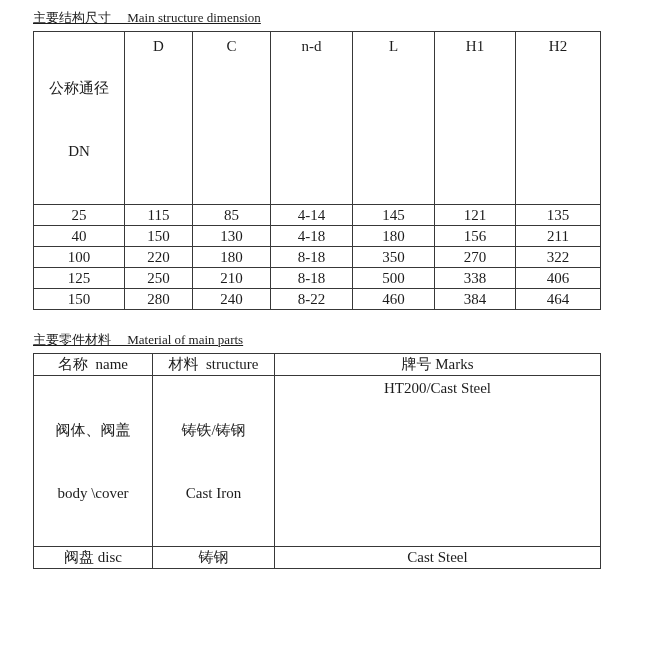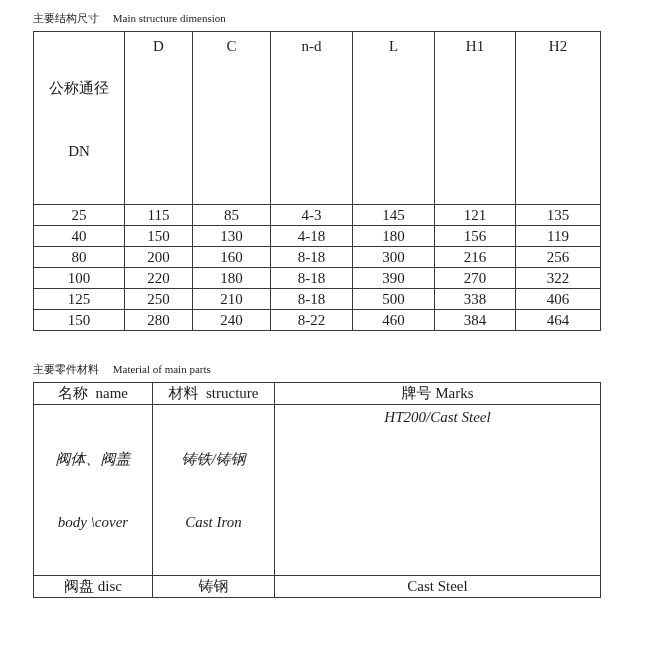--- a/index.html
+++ b/index.html
@@ -1,30 +1,30 @@
 <!DOCTYPE html>
 <html><head>
 <meta charset="utf-8">
 <style>
   * { margin:0; padding:0; box-sizing:border-box; }
   html,body { width:647px; height:648px; background:#ffffff; overflow:hidden; }
   body { font-family:"Liberation Serif","DejaVu Serif",serif; color:#1c1c1c; }
   .page { padding:8px 0 0 33px; width:647px; }
-  .sec-title { font-size:11px; line-height:20px; white-space:pre; margin-bottom:3px; }
-  .gap1 { margin-top:28px; }
+  .sec-title { font-size:13px; line-height:20px; white-space:pre; margin-bottom:3px;text-decoration:underline; }
+  .gap1 { margin-top:20px; }
   table { border-collapse:collapse; table-layout:fixed; width:567px; }
   td,th { border:1px solid #383838; font-size:15px; font-weight:normal;
           text-align:center; vertical-align:middle; white-space:pre-wrap;
           line-height:21px; padding:0; overflow:hidden; }
   
   .t1 th { height:45px; vertical-align:top; padding-top:4px; }
   .t1 .body td { height:20px; line-height:20px; }
   
   .t2 th { height:21px; }
-  .t2 .r1 td { height:43px; vertical-align:top; padding-top:2px;font-style:italic; }
+  .t2 .r1 td { height:43px; vertical-align:top; padding-top:2px; }
   .t2 .r2 td, .t2 .r3 td { height:20px; }
 </style>
 </head>
 <body>
 
 <div class="page">
 
   <div class="sec-title">主要结构尺寸　 Main structure dimension</div>
   <table class="t1">
     <colgroup>
@@ -46,49 +46,40 @@
       <th>C</th>
       <th>n-d</th>
       <th>L</th>
       <th>H1</th>
       <th>H2</th>
     </tr>
     <tr class="body">
       <td>25</td>
           <td>115</td>
           <td>85</td>
-          <td>4-3</td>
+          <td>4-14</td>
           <td>145</td>
           <td>121</td>
           <td>135</td>
     </tr>
     <tr class="body">
       <td>40</td>
           <td>150</td>
           <td>130</td>
           <td>4-18</td>
           <td>180</td>
           <td>156</td>
-          <td>119</td>
-    </tr>
-    <tr class="body">
-      <td>80</td>
-          <td>200</td>
-          <td>160</td>
-          <td>8-18</td>
-          <td>300</td>
-          <td>216</td>
-          <td>256</td>
+          <td>211</td>
     </tr>
     <tr class="body">
       <td>100</td>
           <td>220</td>
           <td>180</td>
           <td>8-18</td>
-          <td>390</td>
+          <td>350</td>
           <td>270</td>
           <td>322</td>
     </tr>
     <tr class="body">
       <td>125</td>
           <td>250</td>
           <td>210</td>
           <td>8-18</td>
           <td>500</td>
           <td>338</td>

